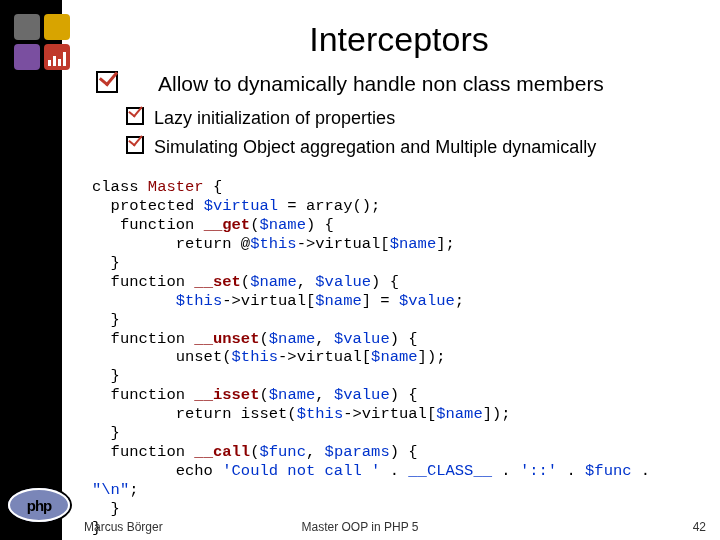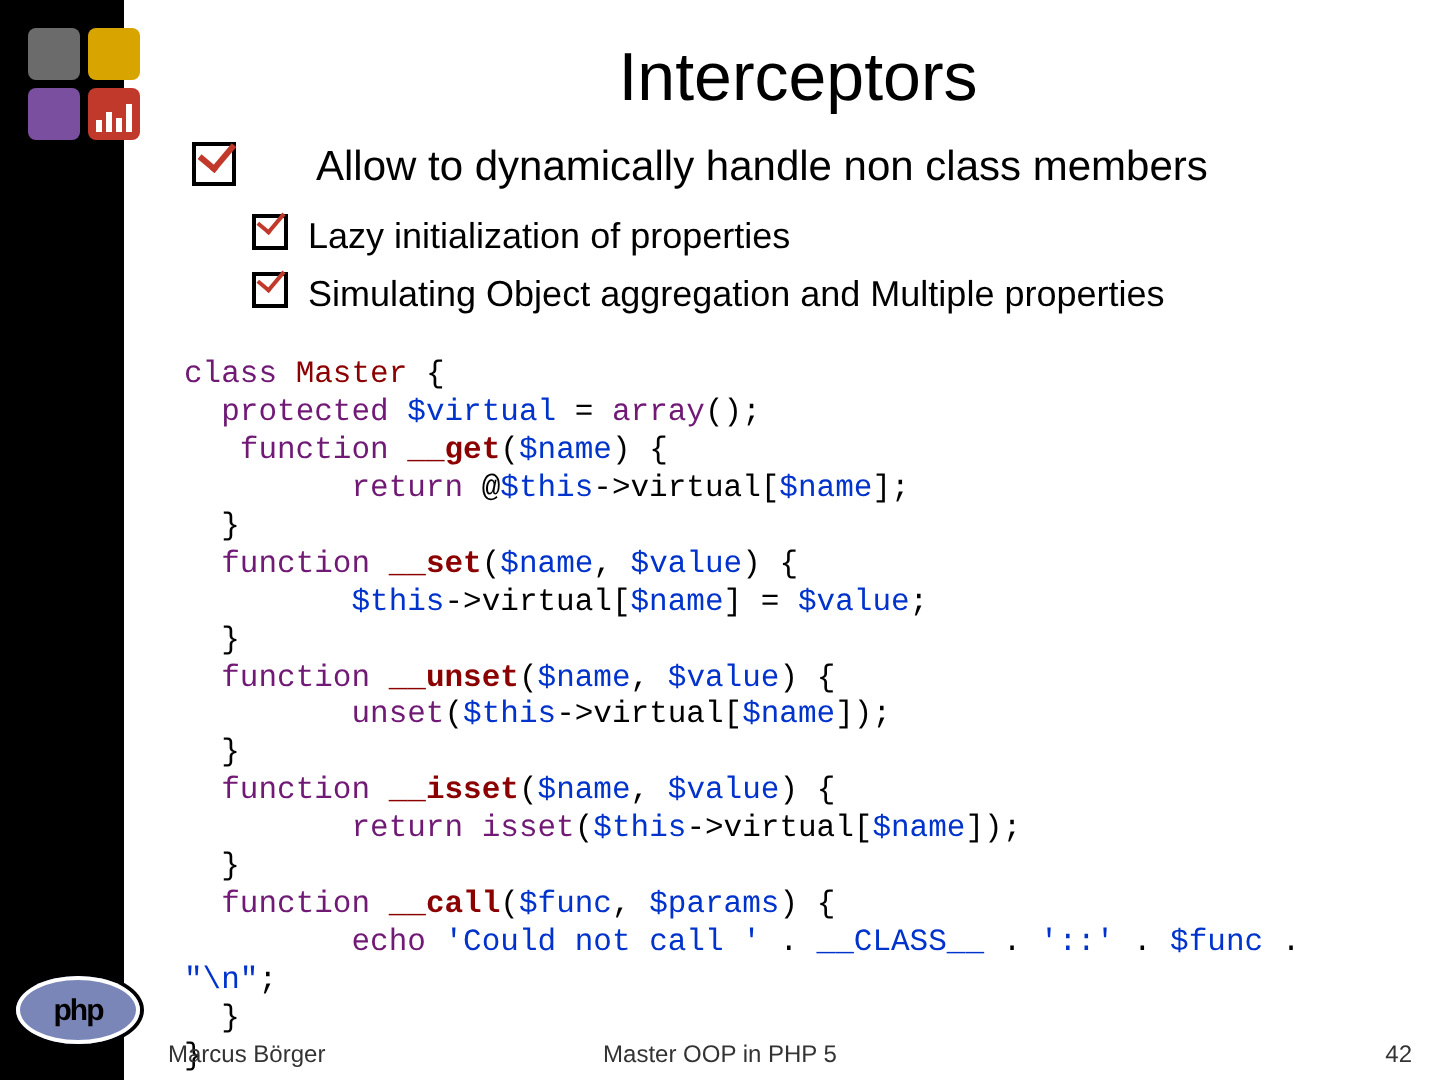--- a/index.html
+++ b/index.html
@@ -20,21 +20,21 @@
   .check.main { margin-left: -30px; margin-right: 20px; }
   .check.sub { margin-left: 28px; margin-right: 10px; width: 18px; height: 18px; }
   .check::before { content: ""; position: absolute; inset: 0; border: 2px solid #000; }
   .check::after { content: ""; position: absolute; left: 4px; top: 0px; width: 14px; height: 8px; border-left: 3px solid #c0392b; border-bottom: 3px solid #c0392b; transform: rotate(-50deg); }
   .check.sub::after { left: 3px; top: -1px; width: 11px; height: 6px; border-width: 2.5px; }
   .main-text { font-size: 21px; line-height: 1.25; }
   .sub-text { font-size: 18px; line-height: 1.25; }
   .main-bullet { padding-left: 48px; margin-bottom: 6px; gap: 20px; }
   .sub-bullet { padding-left: 20px; margin-bottom: 2px; }
   .code { font-family: "Courier New", monospace; font-size: 15.5px; line-height: 1.22; padding: 14px 0 0 14px; white-space: pre; }
-  .kw { color: #701a75; }
+  .kw { color: #000000; }
   .cls { color: #8B0000; }
   .var { color: #0033cc; }
   .mag { color: #8B0000; font-weight: bold; }
   .str { color: #0033cc; }
   .footer { position: absolute; bottom: 6px; left: 84px; right: 14px; display: flex; justify-content: space-between; font-size: 12px; color: #333; }
   .footer-center { position: absolute; bottom: 6px; left: 0; right: 0; text-align: center; font-size: 12px; color: #333; }
   .php-logo { position: absolute; left: 8px; bottom: 18px; width: 62px; height: 34px; background: #7a86b8; border-radius: 50%; display: flex; align-items: center; justify-content: center; box-shadow: 0 0 0 2px #000, inset 0 0 0 2px #fff; }
   .php-logo span { font-family: Arial, sans-serif; font-weight: bold; font-size: 15px; color: #000; letter-spacing: -1px; }
 </style>
 </head>
@@ -62,21 +62,21 @@
     <div class="bullet-row main-bullet">
       <div class="check main"></div>
       <div class="main-text">Allow to dynamically handle non class members</div>
     </div>
     <div class="bullet-row sub-bullet">
       <div class="check sub"></div>
       <div class="sub-text">Lazy initialization of properties</div>
     </div>
     <div class="bullet-row sub-bullet">
       <div class="check sub"></div>
-      <div class="sub-text">Simulating Object aggregation and Multiple properties</div>
+      <div class="sub-text">Simulating Object aggregation and Multiple dynamically</div>
     </div>
 
     <div class="code"><span class="kw">class</span> <span class="cls">Master</span> {
   <span class="kw">protected</span> <span class="var">$virtual</span> = <span class="kw">array</span>();
    <span class="kw">function</span> <span class="mag">__get</span>(<span class="var">$name</span>) {
          <span class="kw">return</span> @<span class="var">$this</span>-&gt;virtual[<span class="var">$name</span>];
   }
   <span class="kw">function</span> <span class="mag">__set</span>(<span class="var">$name</span>, <span class="var">$value</span>) {
          <span class="var">$this</span>-&gt;virtual[<span class="var">$name</span>] = <span class="var">$value</span>;
   }

